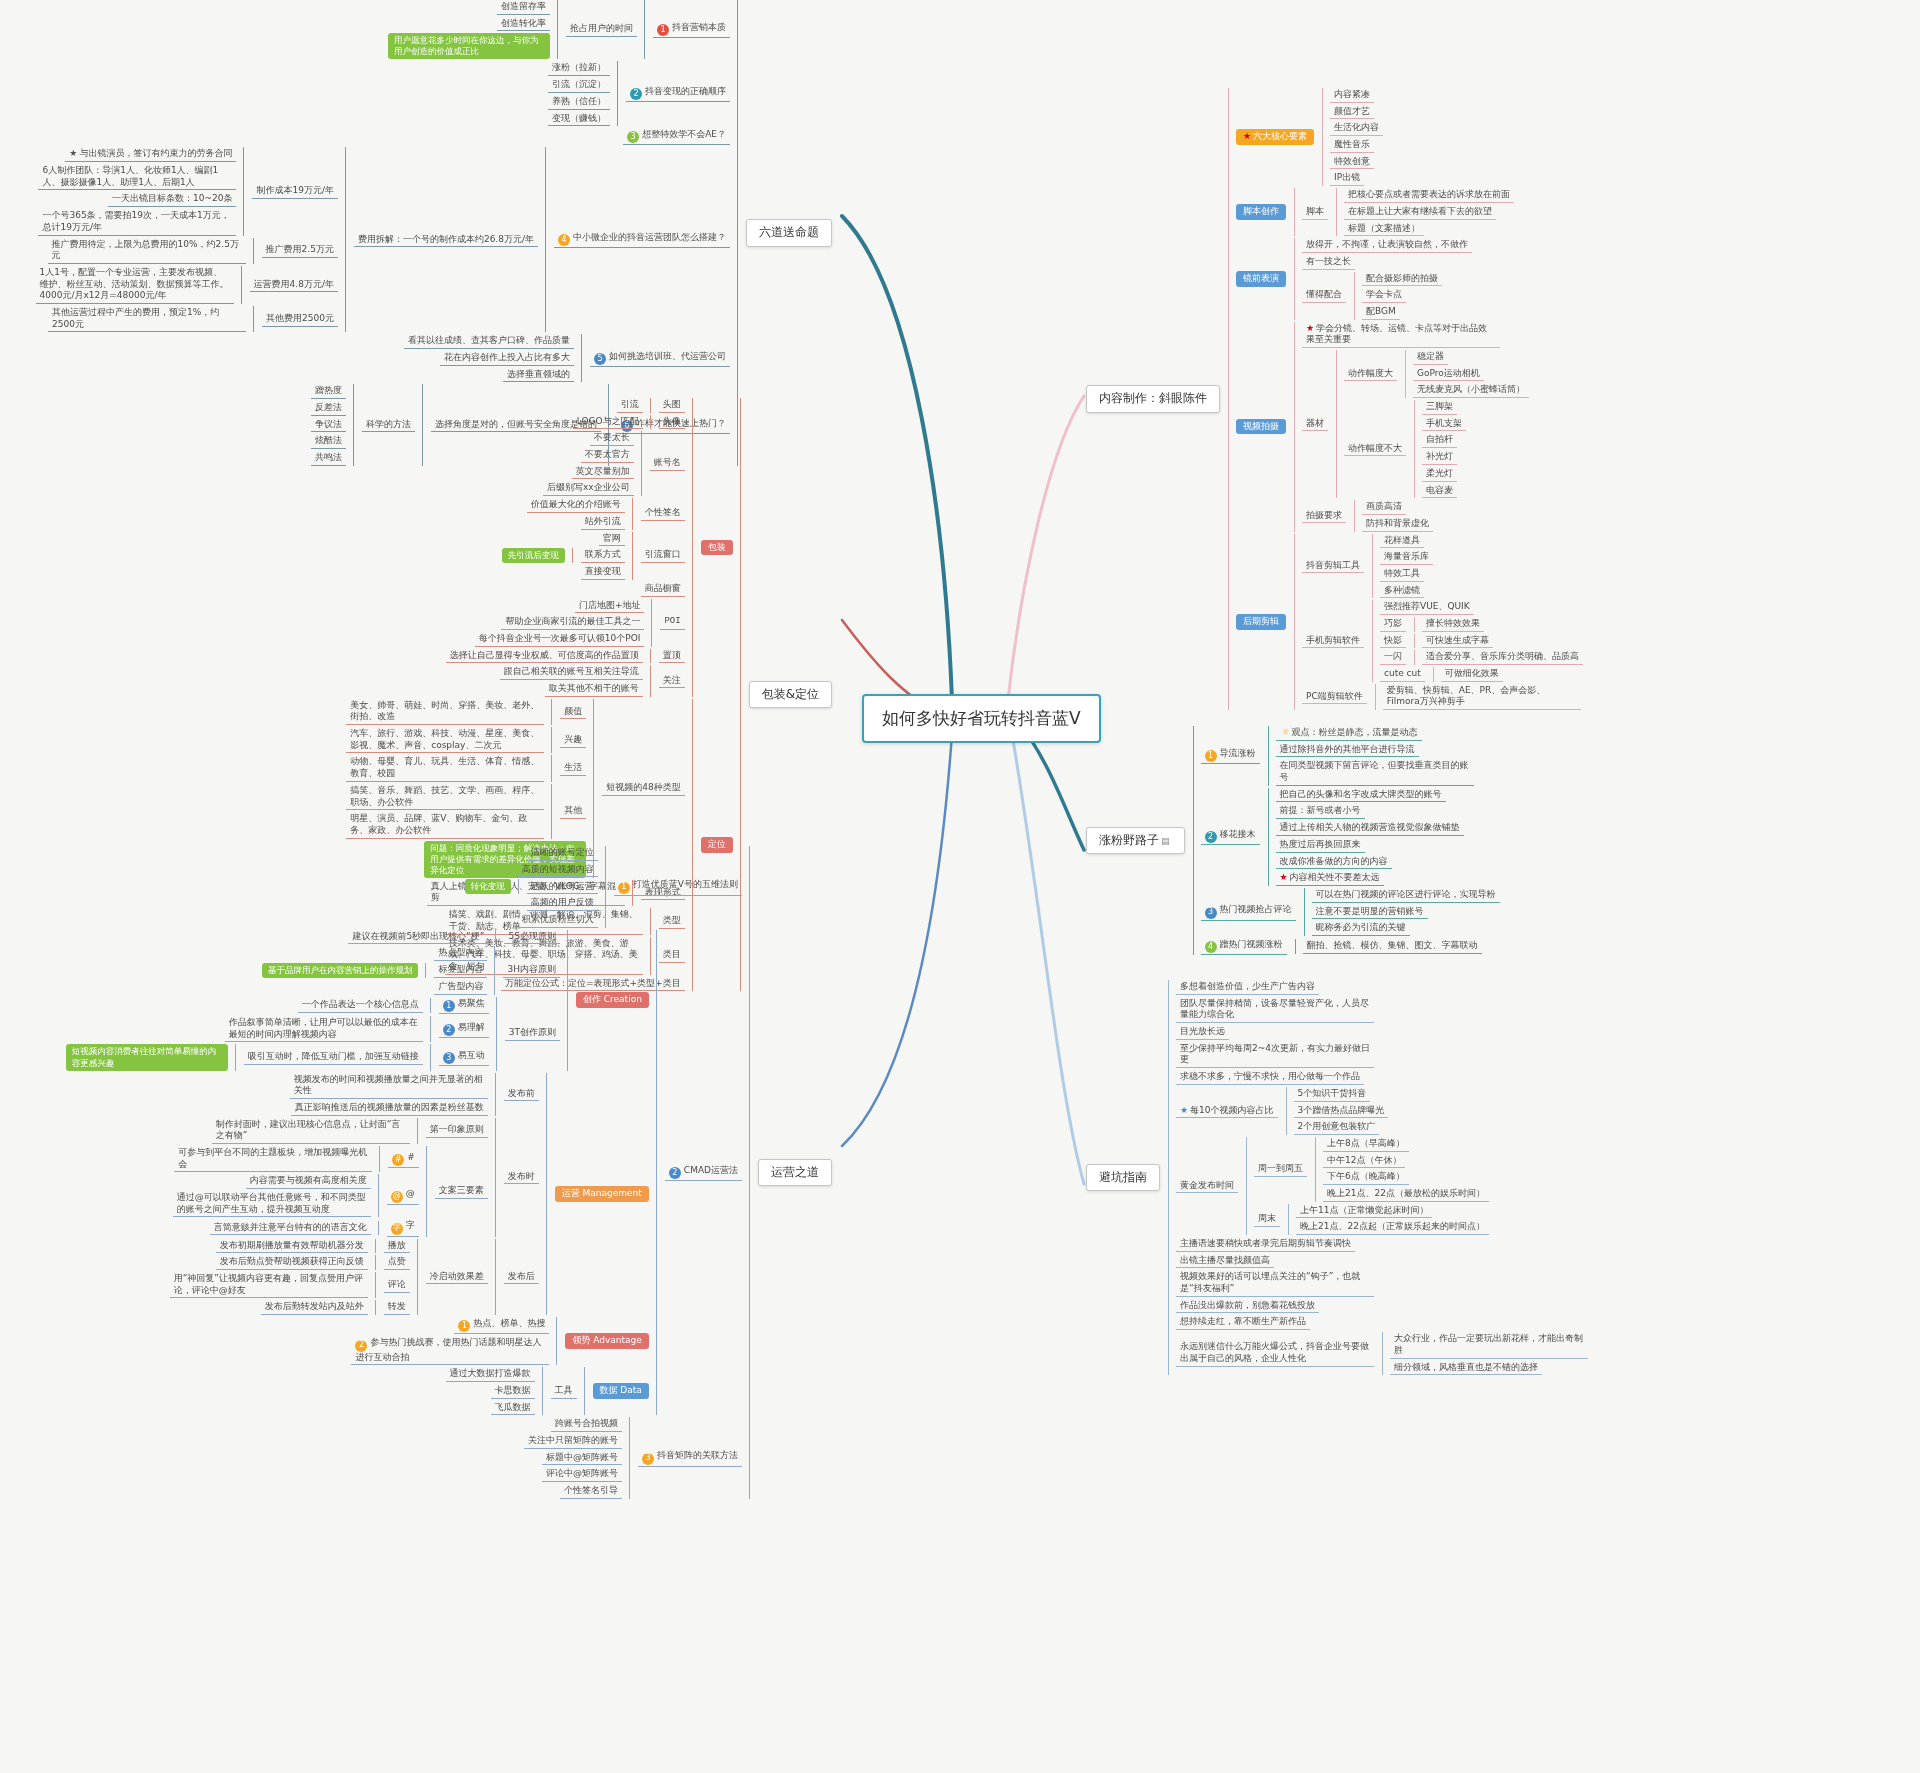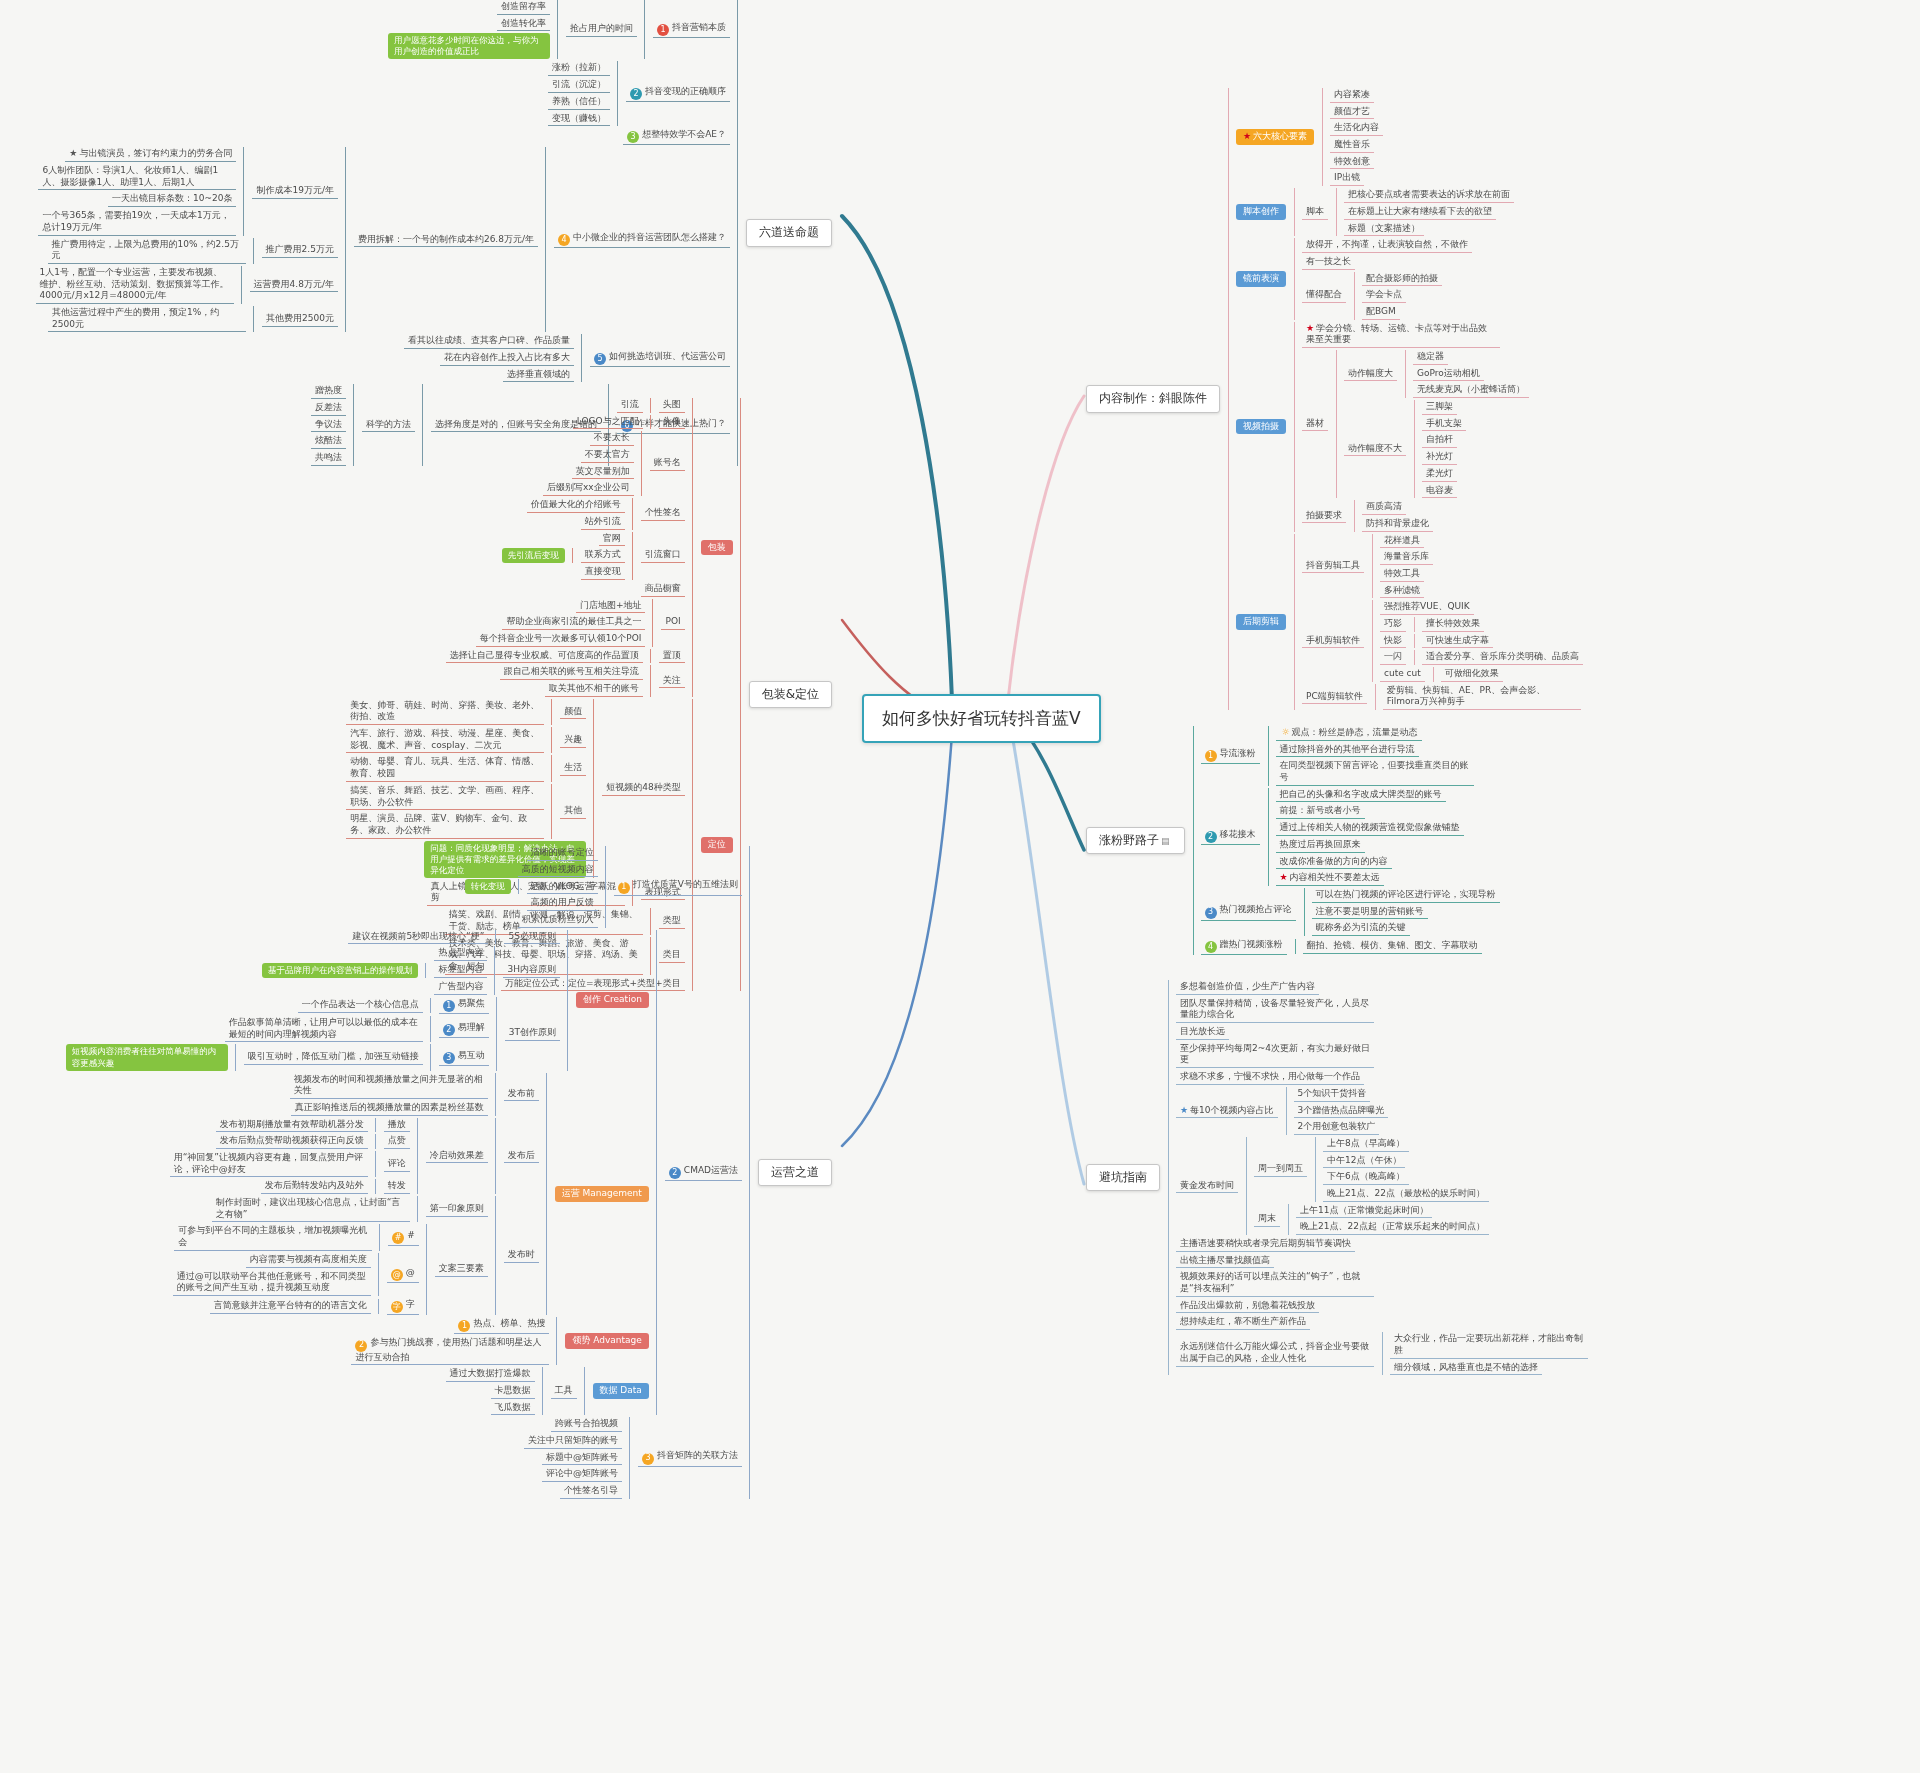--- a/index.html
+++ b/index.html
@@ -259,21 +259,21 @@
                   <div class="mnode left">
                     <div class="lbl line" style="border-bottom-color: rgb(217, 139, 128);"><span>门店地图+地址</span></div>
                   </div>
                   <div class="mnode left">
                     <div class="lbl line" style="border-bottom-color: rgb(217, 139, 128);"><span>帮助企业商家引流的最佳工具之一</span></div>
                   </div>
                   <div class="mnode left">
                     <div class="lbl line" style="border-bottom-color: rgb(217, 139, 128);"><span>每个抖音企业号一次最多可认领10个POI</span></div>
                   </div>
                 </div>
-                <div class="lbl line" style="border-bottom-color: rgb(217, 139, 128);"><span>POI</span></div>
+                <div class="lbl line" style="border-bottom-color: rgb(217, 139, 128); font-family: Liberation Mono, monospace;"><span>POI</span></div>
               </div>
               <div class="mnode left">
                 <div class="kids">
                   <div class="mnode left">
                     <div class="lbl line" style="border-bottom-color: rgb(217, 139, 128);"><span>选择让自己显得专业权威、可信度高的作品置顶</span></div>
                   </div>
                 </div>
                 <div class="lbl line" style="border-bottom-color: rgb(217, 139, 128);"><span>置顶</span></div>
               </div>
               <div class="mnode left">
@@ -470,62 +470,20 @@
                   <div class="mnode left">
                     <div class="kids">
                       <div class="mnode left">
                         <div class="lbl line" style="border-bottom-color: rgb(143, 168, 200);"><span>视频发布的时间和视频播放量之间并无显著的相关性</span></div>
                       </div>
                       <div class="mnode left">
                         <div class="lbl line" style="border-bottom-color: rgb(143, 168, 200);"><span>真正影响推送后的视频播放量的因素是粉丝基数</span></div>
                       </div>
                     </div>
                     <div class="lbl line" style="border-bottom-color: rgb(143, 168, 200);"><span>发布前</span></div>
-                  </div>
-                  <div class="mnode left">
-                    <div class="kids">
-                      <div class="mnode left">
-                        <div class="kids">
-                          <div class="mnode left">
-                            <div class="kids">
-                              <div class="mnode left">
-                                <div class="lbl line" style="border-bottom-color: rgb(143, 168, 200);"><span>发布初期刷播放量有效帮助机器分发</span></div>
-                              </div>
-                            </div>
-                            <div class="lbl line" style="border-bottom-color: rgb(143, 168, 200);"><span>播放</span></div>
-                          </div>
-                          <div class="mnode left">
-                            <div class="kids">
-                              <div class="mnode left">
-                                <div class="lbl line" style="border-bottom-color: rgb(143, 168, 200);"><span>发布后勤点赞帮助视频获得正向反馈</span></div>
-                              </div>
-                            </div>
-                            <div class="lbl line" style="border-bottom-color: rgb(143, 168, 200);"><span>点赞</span></div>
-                          </div>
-                          <div class="mnode left">
-                            <div class="kids">
-                              <div class="mnode left">
-                                <div class="lbl line" style="border-bottom-color: rgb(143, 168, 200);"><span>用“神回复”让视频内容更有趣，回复点赞用户评论，评论中@好友</span></div>
-                              </div>
-                            </div>
-                            <div class="lbl line" style="border-bottom-color: rgb(143, 168, 200);"><span>评论</span></div>
-                          </div>
-                          <div class="mnode left">
-                            <div class="kids">
-                              <div class="mnode left">
-                                <div class="lbl line" style="border-bottom-color: rgb(143, 168, 200);"><span>发布后勤转发站内及站外</span></div>
-                              </div>
-                            </div>
-                            <div class="lbl line" style="border-bottom-color: rgb(143, 168, 200);"><span>转发</span></div>
-                          </div>
-                        </div>
-                        <div class="lbl line" style="border-bottom-color: rgb(143, 168, 200);"><span>冷启动效果差</span></div>
-                      </div>
-                    </div>
-                    <div class="lbl line" style="border-bottom-color: rgb(143, 168, 200);"><span>发布后</span></div>
                   </div>
                   <div class="mnode left">
                     <div class="kids">
                       <div class="mnode left">
                         <div class="kids">
                           <div class="mnode left">
                             <div class="lbl line" style="border-bottom-color: rgb(143, 168, 200);"><span>制作封面时，建议出现核心信息点，让封面“言之有物”</span></div>
                           </div>
                         </div>
                         <div class="lbl line" style="border-bottom-color: rgb(143, 168, 200);"><span>第一印象原则</span></div>
@@ -558,20 +516,62 @@
                               </div>
                             </div>
                             <div class="lbl line" style="border-bottom-color: rgb(143, 168, 200);"><span class="badge" style="background: rgb(245, 166, 35);">字</span><span>字</span></div>
                           </div>
                         </div>
                         <div class="lbl line" style="border-bottom-color: rgb(143, 168, 200);"><span>文案三要素</span></div>
                       </div>
                     </div>
                     <div class="lbl line" style="border-bottom-color: rgb(143, 168, 200);"><span>发布时</span></div>
                   </div>
+                  <div class="mnode left">
+                    <div class="kids">
+                      <div class="mnode left">
+                        <div class="kids">
+                          <div class="mnode left">
+                            <div class="kids">
+                              <div class="mnode left">
+                                <div class="lbl line" style="border-bottom-color: rgb(143, 168, 200);"><span>发布初期刷播放量有效帮助机器分发</span></div>
+                              </div>
+                            </div>
+                            <div class="lbl line" style="border-bottom-color: rgb(143, 168, 200);"><span>播放</span></div>
+                          </div>
+                          <div class="mnode left">
+                            <div class="kids">
+                              <div class="mnode left">
+                                <div class="lbl line" style="border-bottom-color: rgb(143, 168, 200);"><span>发布后勤点赞帮助视频获得正向反馈</span></div>
+                              </div>
+                            </div>
+                            <div class="lbl line" style="border-bottom-color: rgb(143, 168, 200);"><span>点赞</span></div>
+                          </div>
+                          <div class="mnode left">
+                            <div class="kids">
+                              <div class="mnode left">
+                                <div class="lbl line" style="border-bottom-color: rgb(143, 168, 200);"><span>用“神回复”让视频内容更有趣，回复点赞用户评论，评论中@好友</span></div>
+                              </div>
+                            </div>
+                            <div class="lbl line" style="border-bottom-color: rgb(143, 168, 200);"><span>评论</span></div>
+                          </div>
+                          <div class="mnode left">
+                            <div class="kids">
+                              <div class="mnode left">
+                                <div class="lbl line" style="border-bottom-color: rgb(143, 168, 200);"><span>发布后勤转发站内及站外</span></div>
+                              </div>
+                            </div>
+                            <div class="lbl line" style="border-bottom-color: rgb(143, 168, 200);"><span>转发</span></div>
+                          </div>
+                        </div>
+                        <div class="lbl line" style="border-bottom-color: rgb(143, 168, 200);"><span>冷启动效果差</span></div>
+                      </div>
+                    </div>
+                    <div class="lbl line" style="border-bottom-color: rgb(143, 168, 200);"><span>发布后</span></div>
+                  </div>
                 </div>
                 <div class="lbl box" style="background: rgb(240, 154, 78);"><span>运营 Management</span></div>
               </div>
               <div class="mnode left">
                 <div class="kids">
                   <div class="mnode left">
                     <div class="lbl line" style="border-bottom-color: rgb(143, 168, 200);"><span class="badge" style="background: rgb(245, 166, 35);">1</span><span>热点、榜单、热搜</span></div>
                   </div>
                   <div class="mnode left">
                     <div class="lbl line" style="border-bottom-color: rgb(143, 168, 200);"><span class="badge" style="background: rgb(245, 166, 35);">2</span><span>参与热门挑战赛，使用热门话题和明星达人进行互动合拍</span></div>

